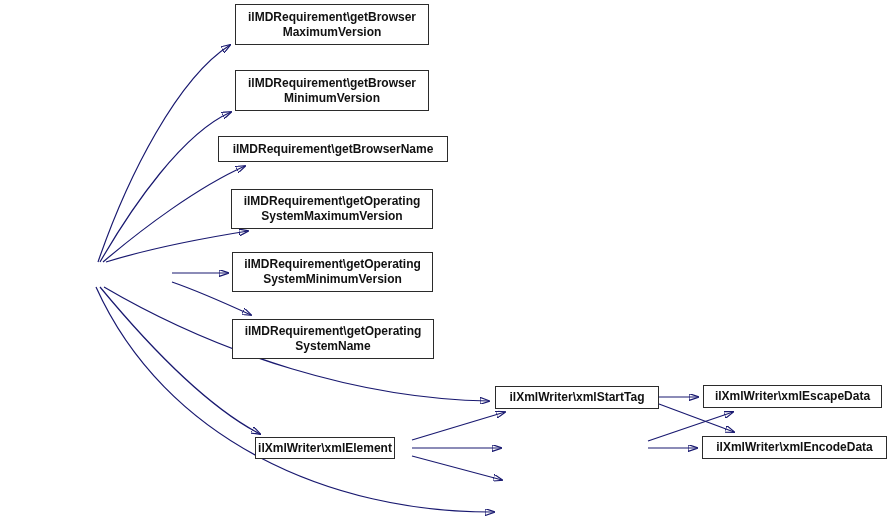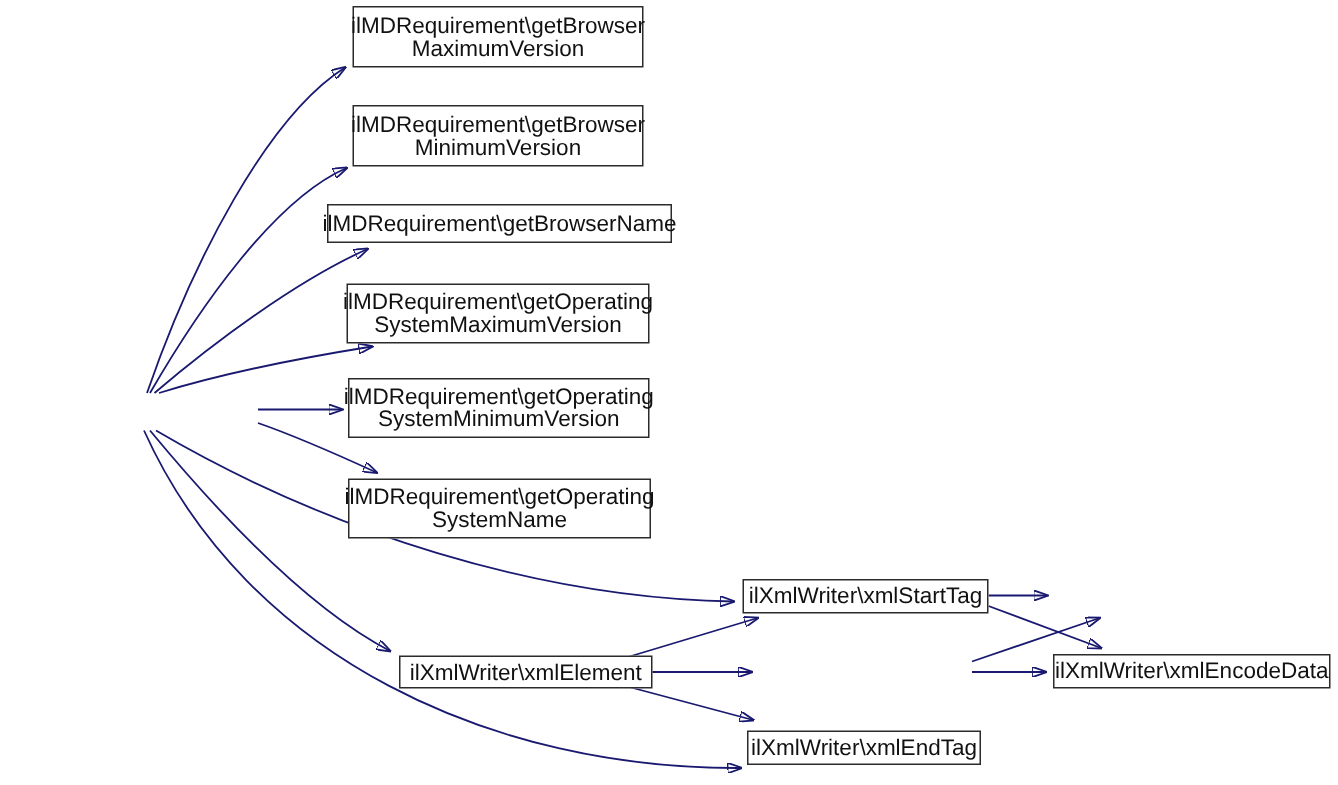--- a/index.html
+++ b/index.html
@@ -26,28 +26,29 @@
     fill: none;
     stroke: #191970;
     stroke-width: 1.2;
   }
   .node {
     position: absolute;
     box-sizing: border-box;
     border: 1px solid #2b2b2b;
     background: #ffffff;
     color: #111111;
-    font-size: 15px;
+    font-size: 12px;
     line-height: 15px;
     display: flex;
     align-items: center;
     justify-content: center;
     text-align: center;
     white-space: pre-line;
     cursor: pointer;
+    font-weight: bold;
   }
   .node.root {
     background: #bfbfbf;
     border: 1.5px solid #1a1a1a;
     cursor: default;
   }
 </style>
 </head>
 <body>
 
@@ -88,23 +89,23 @@
 
   <div class="node" style="left:231px; top:189px; width:202px; height:40px;">ilMDRequirement\getOperating
 SystemMaximumVersion</div>
 
   <div class="node" style="left:232px; top:252px; width:201px; height:40px;">ilMDRequirement\getOperating
 SystemMinimumVersion</div>
 
   <div class="node" style="left:232px; top:319px; width:202px; height:40px;">ilMDRequirement\getOperating
 SystemName</div>
 
-  <div class="node" style="left:266px; top:437px; width:169px; height:22px;">ilXmlWriter\xmlElement</div>
+  <div class="node" style="left:255px; top:437px; width:140px; height:22px;">ilXmlWriter\xmlElement</div>
 
   <div class="node" style="left:495px; top:386px; width:164px; height:23px;">ilXmlWriter\xmlStartTag</div>
 
 
-  <div class="node" style="left:498px; top:487px; width:156px; height:23px;">ilXmlWriter\xmlEndTag</div>
 
+  <div class="node" style="left:703px; top:385px; width:179px; height:23px;">ilXmlWriter\xmlEscapeData</div>
 
   <div class="node" style="left:702px; top:436px; width:185px; height:23px;text-align:center;">ilXmlWriter\xmlEncodeData</div>
 
 </div>
 
 </body></html>

